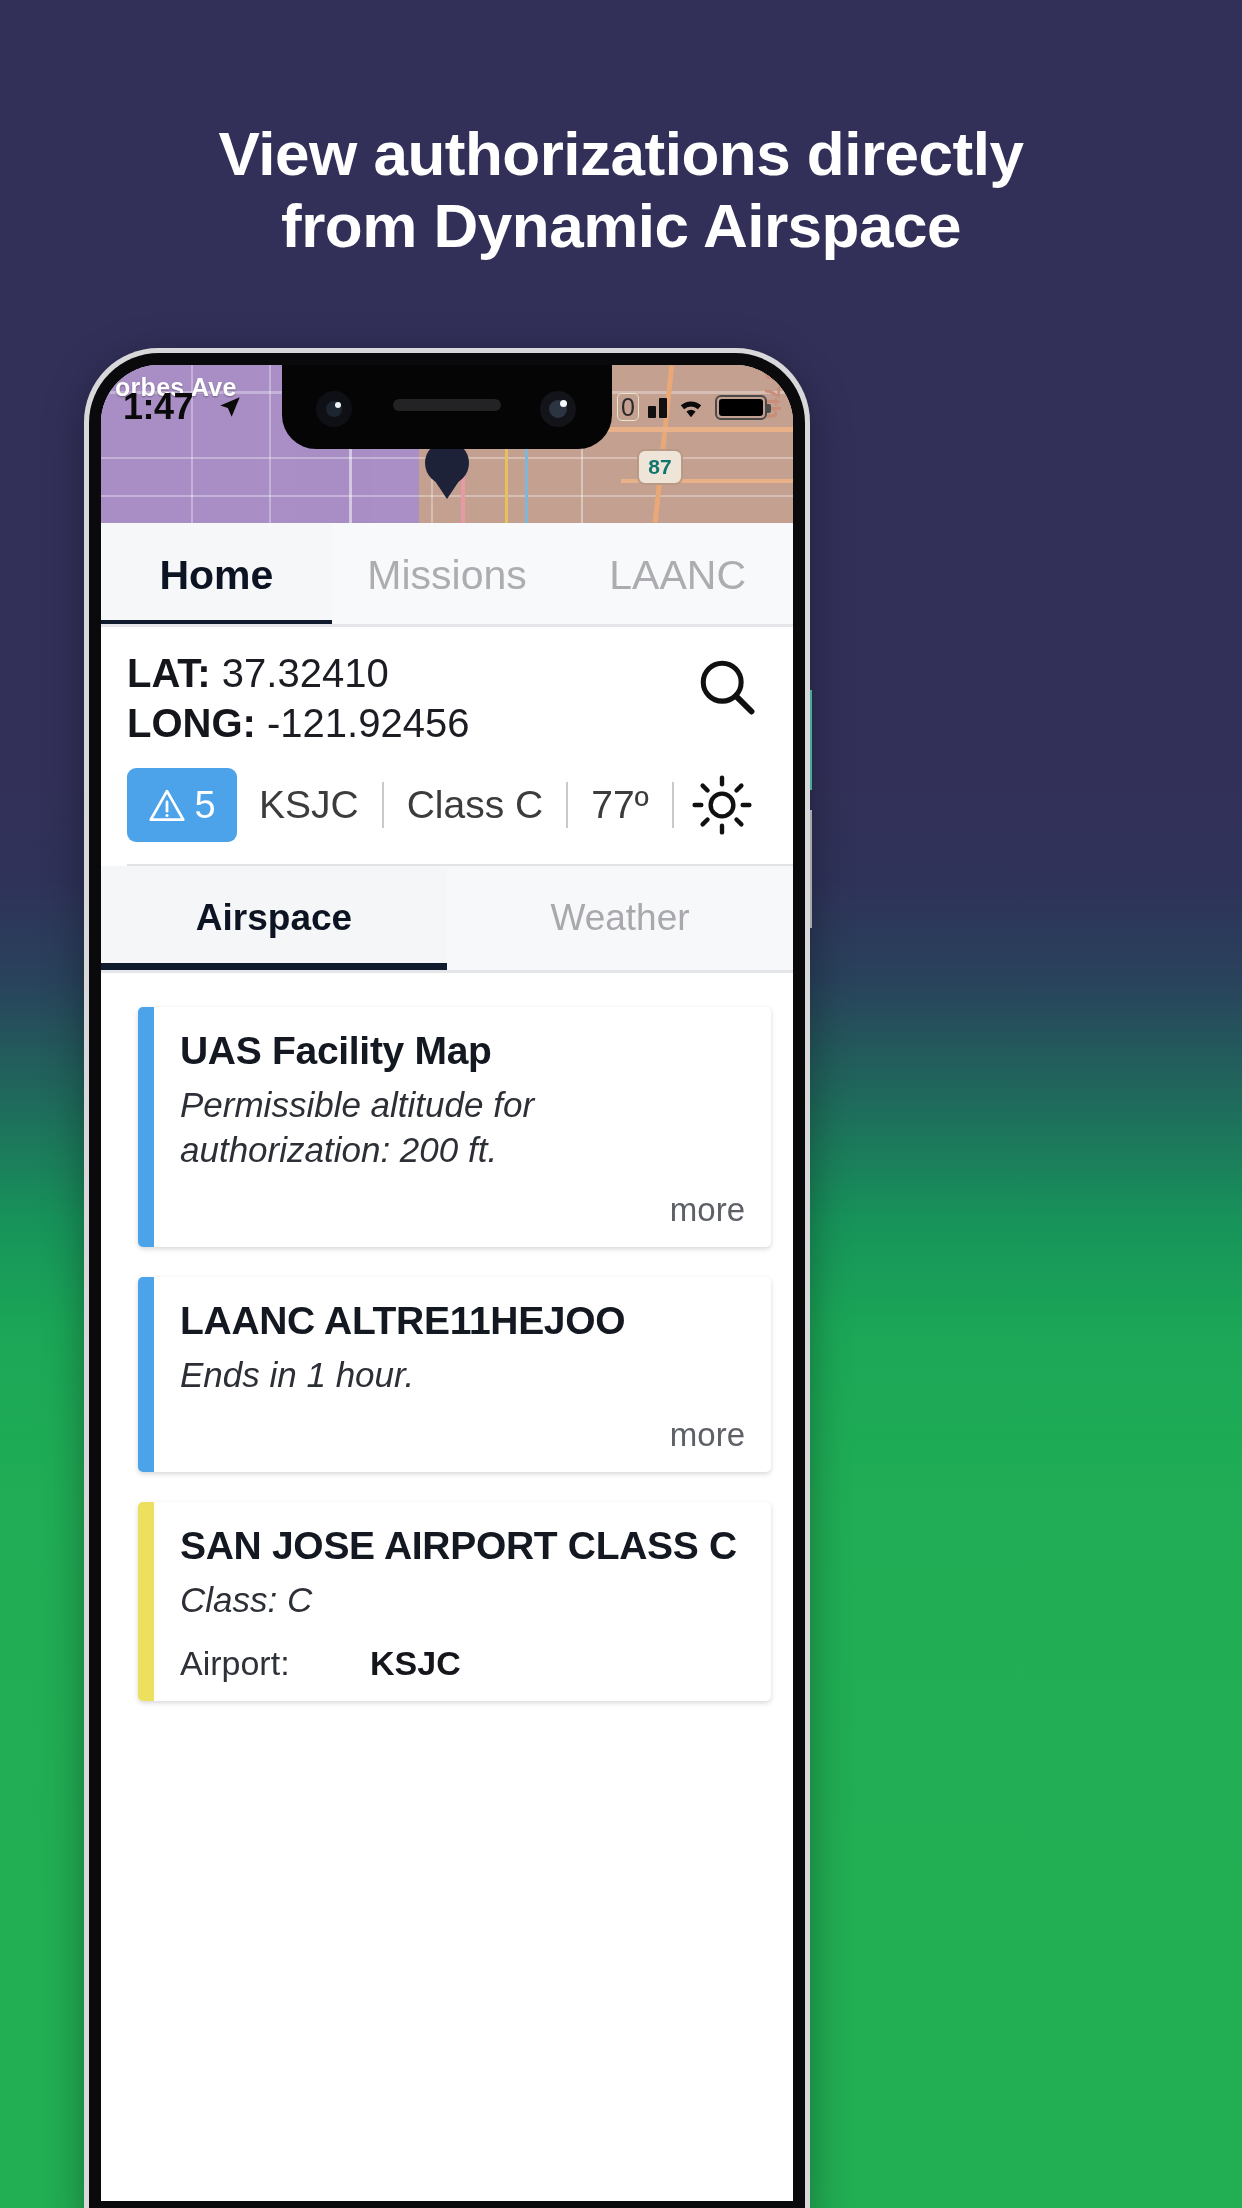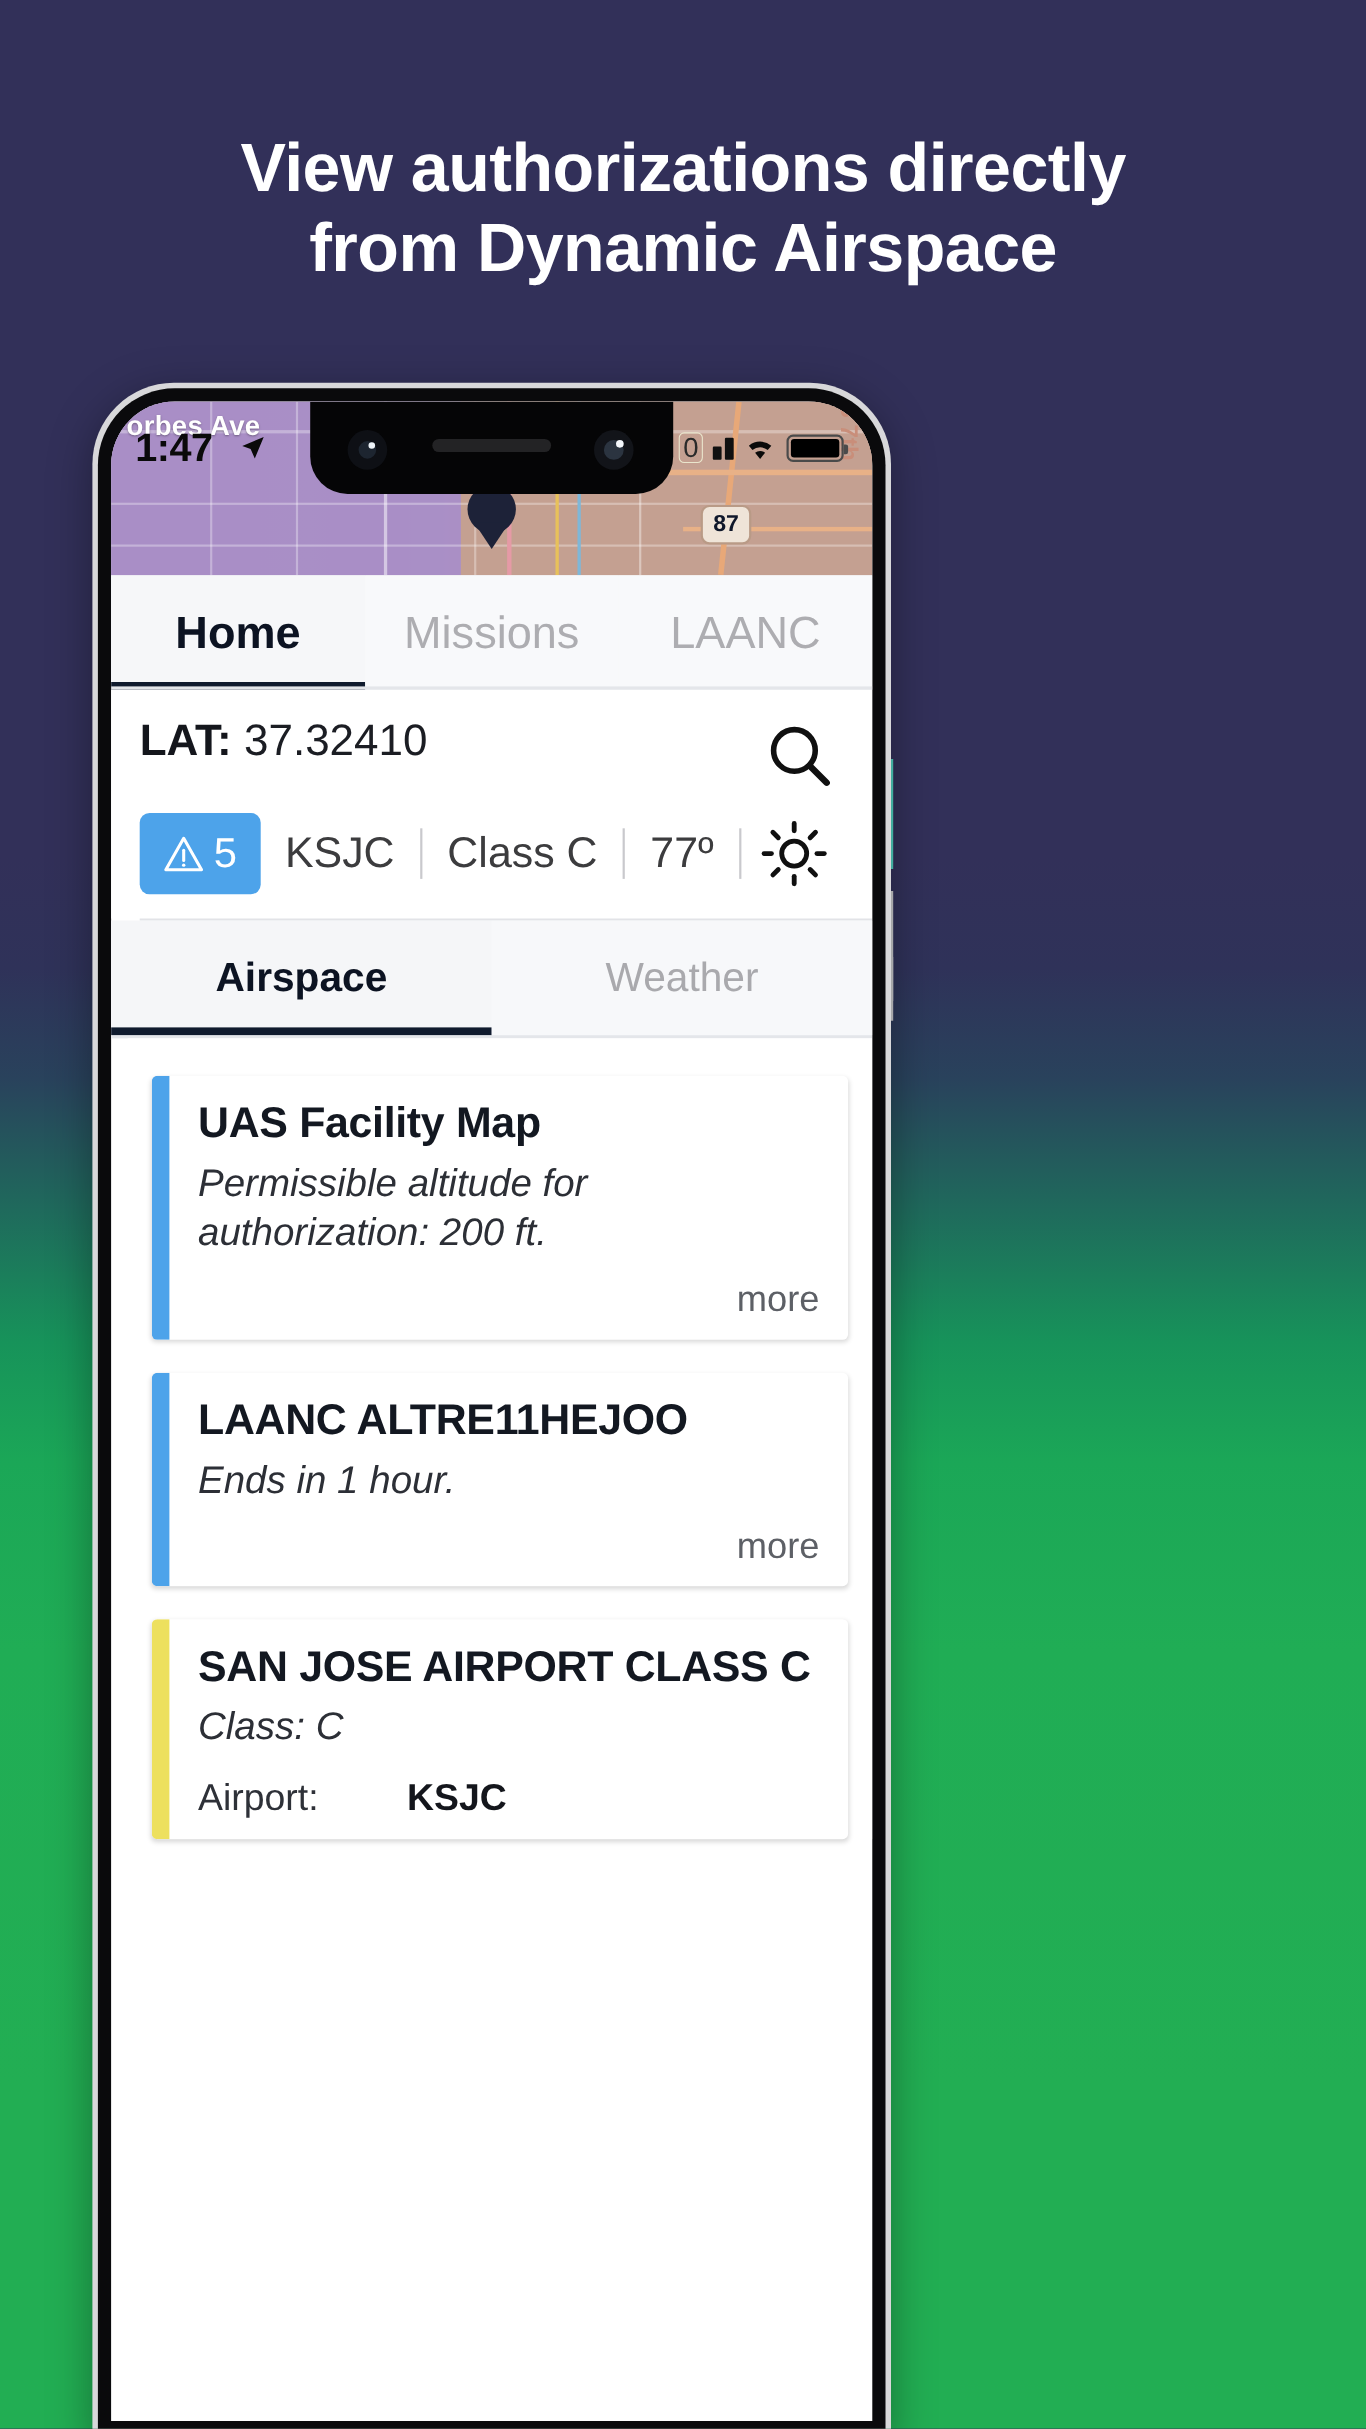--- a/index.html
+++ b/index.html
@@ -105,24 +105,24 @@
   .road-orange1 { top:0; bottom:0; left:560px; width:5px; background:#e8a878; transform:rotate(6deg); }
   .road-orange2 { left:500px; right:0; top:62px; height:5px; background:#e8b187; }
   .road-orange3 { left:520px; right:0; top:114px; height:4px; background:#e8b187; }
   .map-label {
     position:absolute; left:14px; top:8px;
     color:#fff; font-size:25px; font-weight:600;
     text-shadow: 0 1px 2px rgba(0,0,0,.35);
     letter-spacing:.3px;
   }
   #hwy-shield {
-    position:absolute; right:110px; top:94px;
+    position:absolute; right:110px; top:84px;
     width:46px; height:36px; border-radius:8px;
     background:#efe4d8; border:2px solid #b99a86;
-    color:#0f172a; font-size:21px; font-weight:700;
+    color:#0f766e; font-size:21px; font-weight:700;
     display:flex; align-items:center; justify-content:center;
   }
   #hwy-text {
     position:absolute; right:8px; top:54px;
     color:#c98e7a; font-size:22px; font-weight:700;
     transform:rotate(90deg); transform-origin:right top;
   }
   #map-pin {
     position:absolute; left:50%; top:76px; transform:translateX(-50%);
     width:44px; height:54px;
@@ -384,20 +384,24 @@
       <div class="main-tab">Missions</div>
       <div class="main-tab">LAANC</div>
     </div>
     <div id="main-tabs-underline"></div>
 
     <div id="coords-block">
       <div id="coords-text">
         <div class="coord-row">
           <b>LAT:</b>
           <span class="val">37.32410</span>
+        </div>
+        <div class="coord-row">
+          <b>LONG:</b>
+          <span class="val">-121.92456</span>
         </div>
       </div>
       <svg id="search-icon-btn" viewBox="0 0 24 24">
         <circle cx="10.2" cy="10.2" r="7.1" fill="none" stroke="#101010" stroke-width="1.9"></circle>
         <line x1="15.4" y1="15.4" x2="21.2" y2="21.2" stroke="#101010" stroke-width="2.2" stroke-linecap="round"></line>
       </svg>
     </div>
 
     <div id="info-strip">
       <div id="alert-badge">

